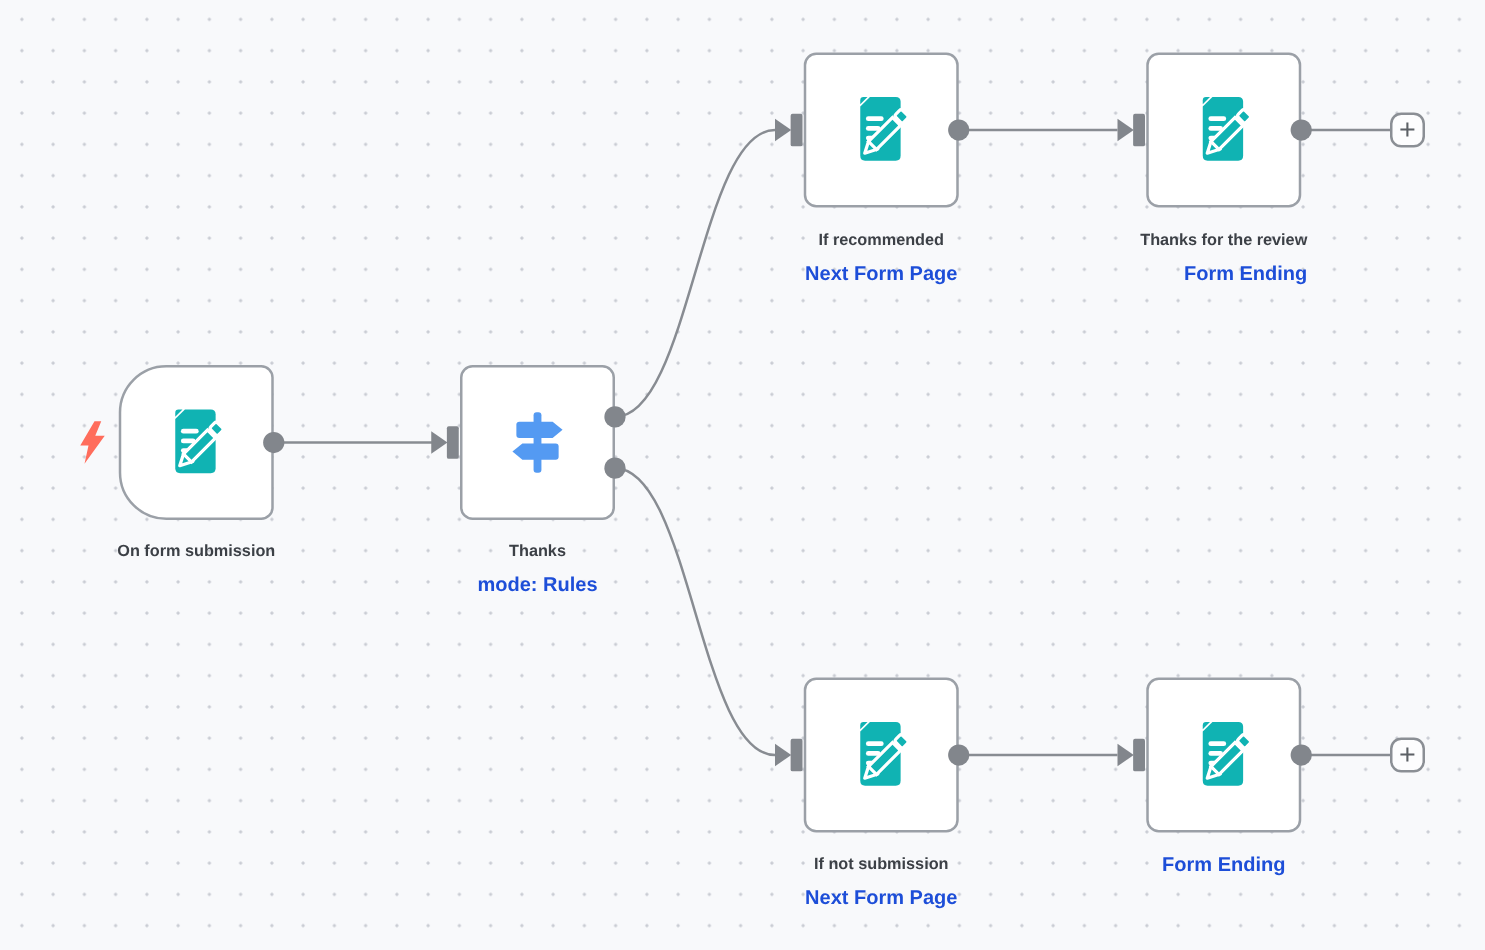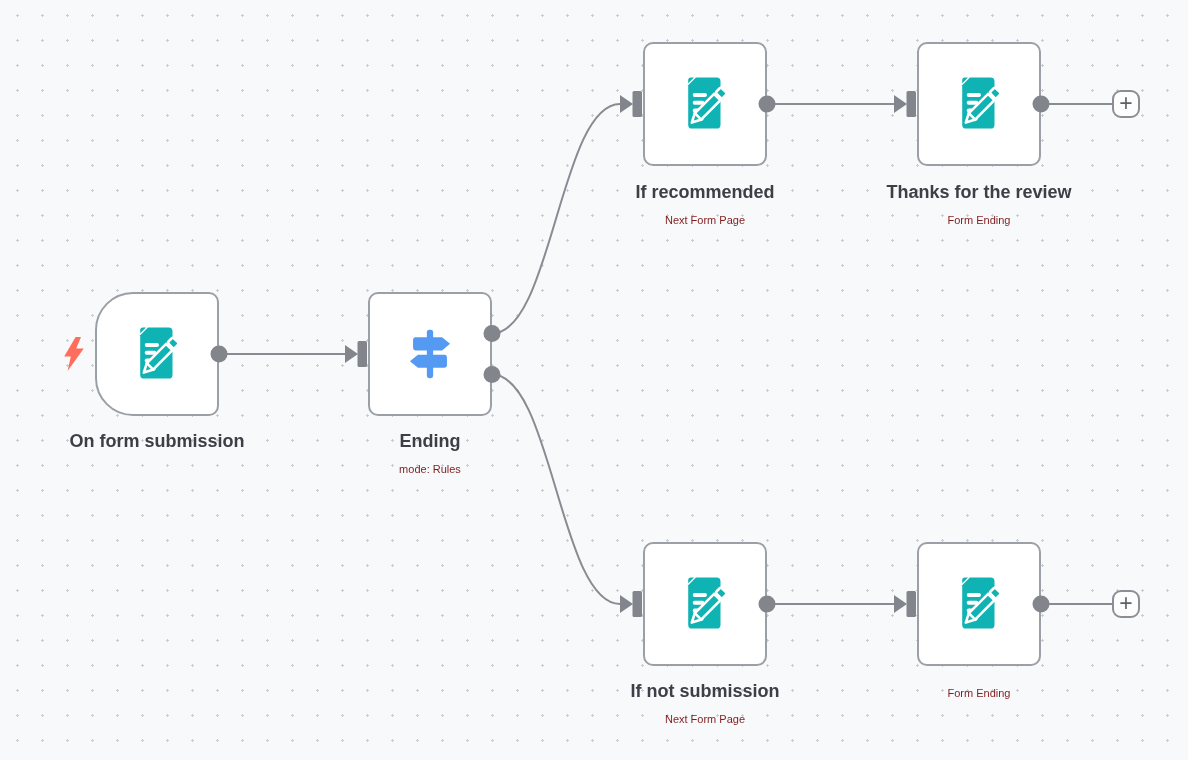--- a/index.html
+++ b/index.html
@@ -14,22 +14,22 @@
   .node{
     position:absolute;width:124px;height:124px;box-sizing:border-box;
     background:#ffffff;border:2px solid #9ba0a7;border-radius:10px;
     display:flex;align-items:center;justify-content:center;
   }
   .node.trigger{border-radius:38px 10px 10px 38px;}
   .icon-form{width:62px;height:62px;}
   .icon-switch{width:58px;height:58px;}
   .bolt{position:absolute;left:62px;top:336px;width:24px;height:36px;}
   .labels{position:absolute;transform:translateX(-50%);text-align:center;white-space:nowrap;}
-  .title{font-size:18px;font-weight:700;color:#3c4046;line-height:26px;}
-  .subtitle{font-size:11px;font-weight:400;color:#7f1d1d;line-height:26px;margin-top:2px;}
+  .title{font-size:13px;font-weight:700;color:#3c4046;line-height:26px;}
+  .subtitle{font-size:16px;font-weight:700;color:#1d4ed8;line-height:26px;margin-top:2px;}
   svg.wires{position:absolute;left:0;top:0;z-index:3;}
   .wire-line{stroke:#888c92;stroke-width:2;fill:none;}
   .wire-solid{fill:#82868c;}
   .plus-btn{
     position:absolute;width:28px;height:28px;box-sizing:border-box;z-index:4;
     background:#fdfdfe;border:2px solid #8b8f95;border-radius:9px;
     display:flex;align-items:center;justify-content:center;
     font-size:23px;line-height:23px;color:#5d6166;font-weight:400;
     padding-bottom:2px;cursor:pointer;
   }
@@ -37,21 +37,21 @@
   #n-trigger{left:95px;top:292px;}
   #n-switch{left:368px;top:292px;}
   #n-ifrec{left:643px;top:42px;}
   #n-thanksrev{left:917px;top:42px;}
   #n-ifnot{left:643px;top:542px;}
   #n-thanksfb{left:917px;top:542px;}
   
   #l-trigger{left:157px;top:428px;}
   #l-switch{left:430px;top:428px;}
   #l-ifrec{left:705px;top:179px;}
-  #l-thanksrev{left:979px;top:179px;}
+  #l-thanksrev{left:979px;top:179px;text-align:right;}
   #l-ifnot{left:705px;top:678px;}
   #l-thanksfb{left:979px;top:678px;}
   #plus-top{left:1112px;top:90px;}
   #plus-bottom{left:1112px;top:590px;}
 </style>
 </head>
 <body>
 
 <svg width="0" height="0" style="position:absolute" aria-hidden="true">
   <defs>
@@ -115,21 +115,21 @@
 <div class="node" id="n-thanksfb">
   <svg class="icon-form" viewBox="0 0 48 48">
       <use href="#ic-form"></use>
     </svg>
 </div>
 
 <div class="labels" id="l-trigger">
   <div class="title">On form submission</div>
 </div>
 <div class="labels" id="l-switch">
-  <div class="title">Ending</div>
+  <div class="title">Thanks</div>
   <div class="subtitle">mode: Rules</div>
 </div>
 <div class="labels" id="l-ifrec">
   <div class="title">If recommended</div>
   <div class="subtitle">Next Form Page</div>
 </div>
 <div class="labels" id="l-thanksrev">
   <div class="title">Thanks for the review</div>
   <div class="subtitle">Form Ending</div>
 </div>

